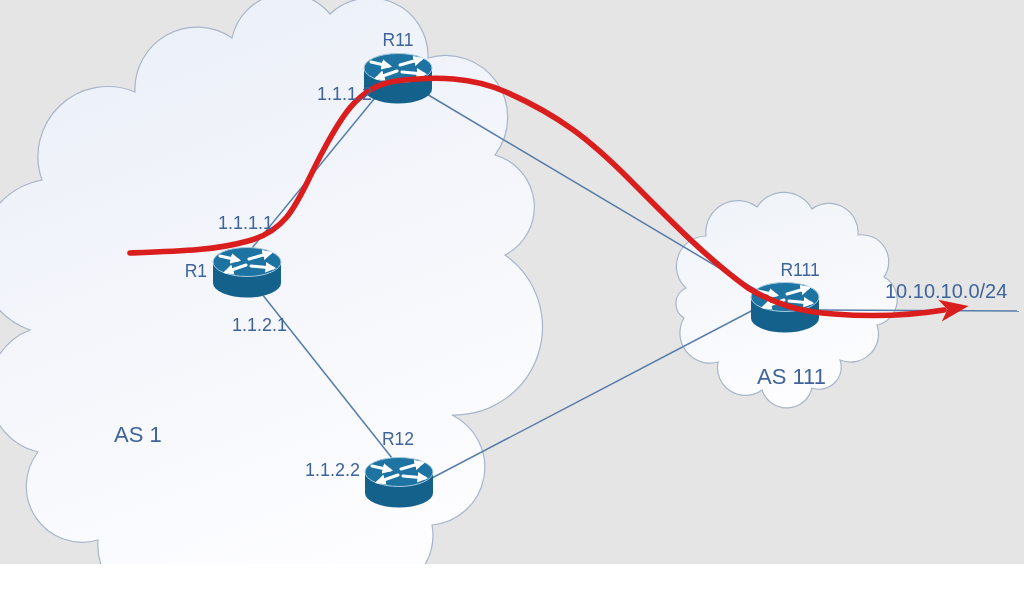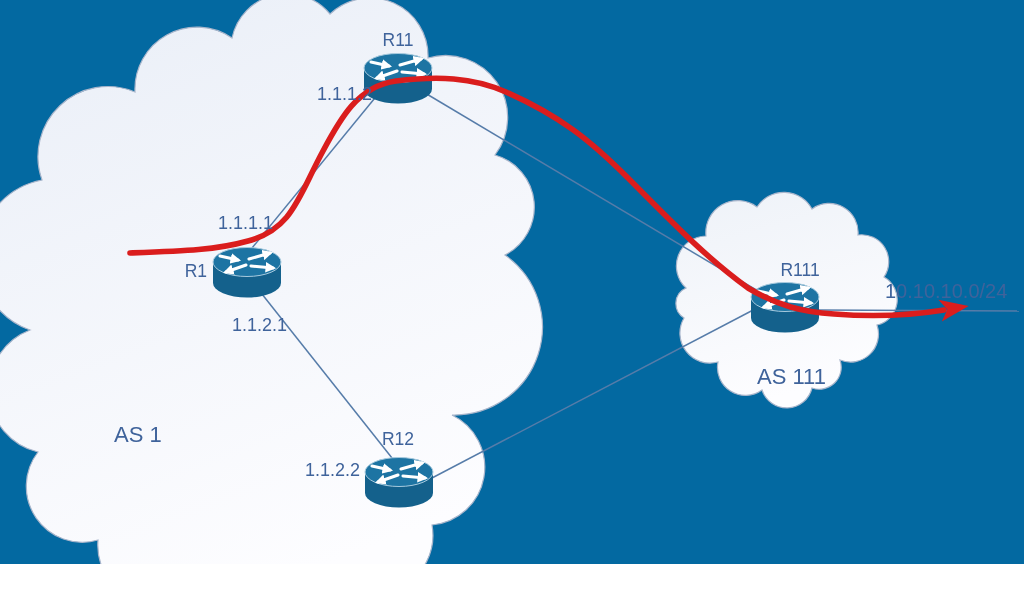--- a/index.html
+++ b/index.html
@@ -1,19 +1,19 @@
 <!DOCTYPE html>
 <html><head>
 <meta charset="utf-8">
 <style>
   html,body{margin:0;padding:0;background:#fff;}
   .canvas{
     position:relative;
     width:1024px;height:564px;
-    background:#0369a1;
+    background:#e5e5e5;
     overflow:hidden;
     font-family:"Liberation Sans", sans-serif;
   }
   svg{display:block;}
   text{
     fill:#3f639b;
     font-family:"Liberation Sans", sans-serif;
   }
   .ip-label{font-size:18px;}
   .router-label{font-size:17.5px;}

